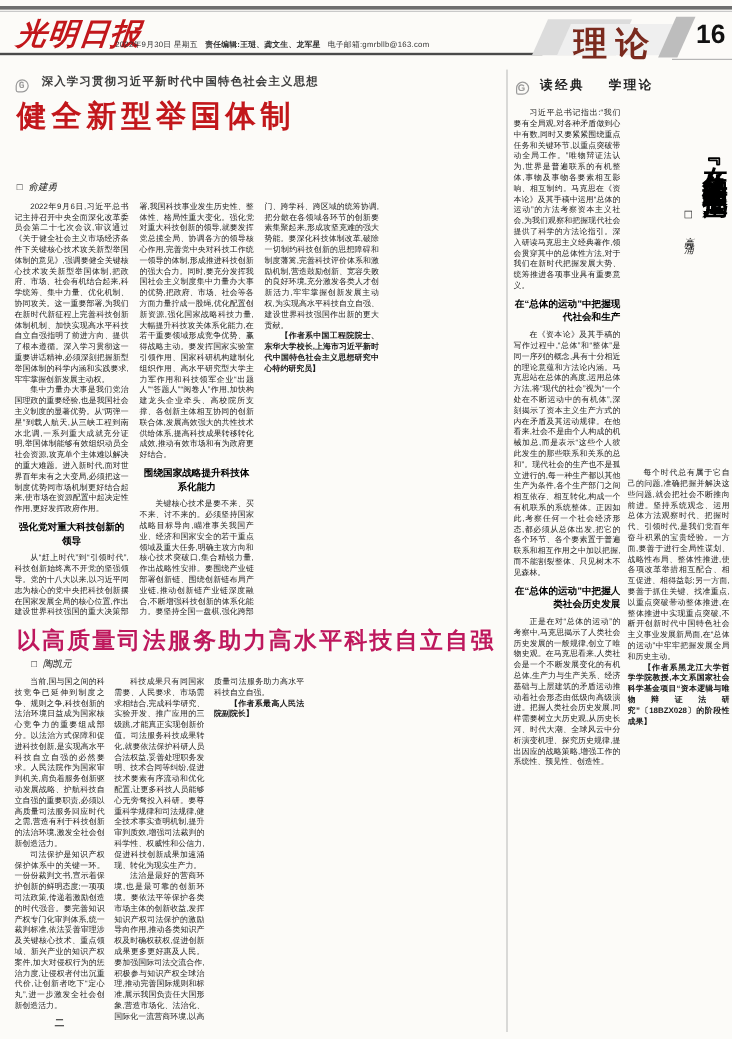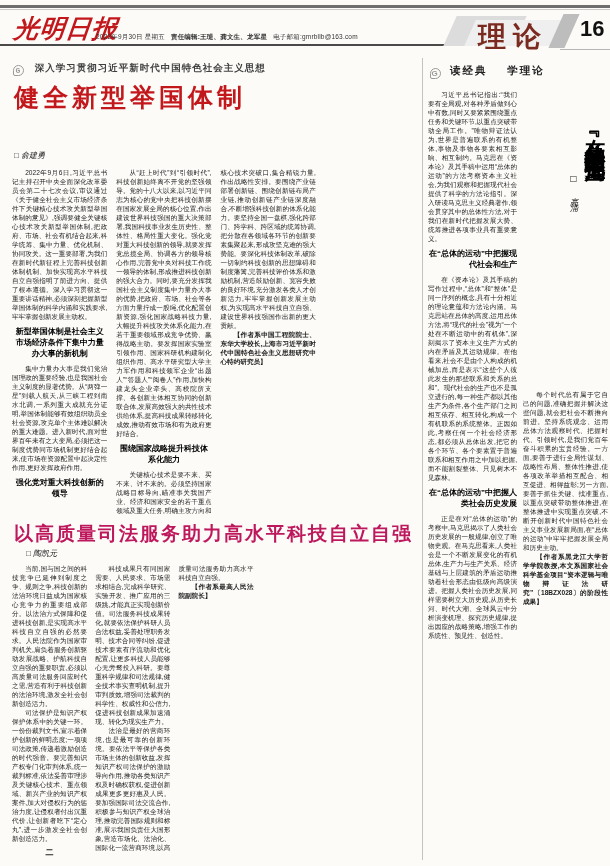--- a/index.html
+++ b/index.html
@@ -32,21 +32,21 @@
   .g-icon { display:inline-flex; width:11px; height:11px; border:1.6px solid #9a9a9a;
     border-radius:50% 50% 50% 2px; color:#9a9a9a; font-weight:bold; font-size:8px;
     align-items:center; justify-content:center; margin-right:4px; vertical-align:-2px; }
   .bodytext { font-size:6.6px; line-height:9px; text-align:justify; color:#1c1c1c; }
   .bodytext p { text-indent:2em; }
   .subhead { font-size:8px; line-height:11px; font-weight:bold; color:#000;
     text-align:center; margin:5px 0; text-indent:0 !important; }
   .subhead.left { text-align:right; }
   .endnote { font-weight:bold; }
   .byline { font-size:8px; color:#222; }
-  .byline .nm { font-family:Liberation Sans, sans-serif; font-style:italic; }
+  .byline .nm { font-family:Liberation Mono, monospace; font-style:italic; }
 
   
   .kicker { left:13px; top:62px; font-size:9.5px; font-weight:bold; color:#3f3f3f; letter-spacing:1px;font-family:Liberation Mono, monospace; }
   .m-title { left:14px; top:82px; width:410px; font-weight:bold; color:#c2171b;
     font-size:25px; line-height:31px; letter-spacing:4px; }
   .m-byline { left:14px; top:150px; }
   .m-body { left:12px; top:168px; width:408px; height:347px;
     columns:4; column-gap:9px; column-fill:auto; overflow:hidden; }
 
   
@@ -96,21 +96,20 @@
   <span>深入学习贯彻习近平新时代中国特色社会主义思想</span>
 </div>
 <div class="abs m-title">
   <div>健全新型举国体制</div>
 </div>
 <div class="abs m-byline byline">
   <span class="nm">□ 俞建勇</span>
 </div>
 <div class="abs m-body bodytext">
   <p>2022年9月6日,习近平总书记主持召开中央全面深化改革委员会第二十七次会议,审议通过《关于健全社会主义市场经济条件下关键核心技术攻关新型举国体制的意见》,强调要健全关键核心技术攻关新型举国体制,把政府、市场、社会有机结合起来,科学统筹、集中力量、优化机制、协同攻关。这一重要部署,为我们在新时代新征程上完善科技创新体制机制、加快实现高水平科技自立自强指明了前进方向、提供了根本遵循。深入学习贯彻这一重要讲话精神,必须深刻把握新型举国体制的科学内涵和实践要求,牢牢掌握创新发展主动权。</p>
-  <p class="subhead">新型举国体制是社会主义市场经济条件下集中力量办大事的新机制</p>
   <p>集中力量办大事是我们党治国理政的重要经验,也是我国社会主义制度的显著优势。从“两弹一星”到载人航天,从三峡工程到南水北调,一系列重大成就充分证明,举国体制能够有效组织动员全社会资源,攻克单个主体难以解决的重大难题。进入新时代,面对世界百年未有之大变局,必须把这一制度优势同市场机制更好结合起来,使市场在资源配置中起决定性作用,更好发挥政府作用。</p>
   <p class="subhead">强化党对重大科技创新的领导</p>
   <p>从“赶上时代”到“引领时代”,科技创新始终离不开党的坚强领导。党的十八大以来,以习近平同志为核心的党中央把科技创新摆在国家发展全局的核心位置,作出建设世界科技强国的重大决策部署,我国科技事业发生历史性、整体性、格局性重大变化。强化党对重大科技创新的领导,就要发挥党总揽全局、协调各方的领导核心作用,完善党中央对科技工作统一领导的体制,形成推进科技创新的强大合力。同时,要充分发挥我国社会主义制度集中力量办大事的优势,把政府、市场、社会等各方面力量拧成一股绳,优化配置创新资源,强化国家战略科技力量,大幅提升科技攻关体系化能力,在若干重要领域形成竞争优势、赢得战略主动。要发挥国家实验室引领作用、国家科研机构建制化组织作用、高水平研究型大学主力军作用和科技领军企业“出题人”“答题人”“阅卷人”作用,加快构建龙头企业牵头、高校院所支撑、各创新主体相互协同的创新联合体,发展高效强大的共性技术供给体系,提高科技成果转移转化成效,推动有效市场和有为政府更好结合。</p>
   <p class="subhead">围绕国家战略提升科技体系化能力</p>
   <p>关键核心技术是要不来、买不来、讨不来的。必须坚持国家战略目标导向,瞄准事关我国产业、经济和国家安全的若干重点领域及重大任务,明确主攻方向和核心技术突破口,集合精锐力量,作出战略性安排。要围绕产业链部署创新链、围绕创新链布局产业链,推动创新链产业链深度融合,不断增强科技创新的体系化能力。要坚持全国一盘棋,强化跨部门、跨学科、跨区域的统筹协调,把分散在各领域各环节的创新要素集聚起来,形成攻坚克难的强大势能。要深化科技体制改革,破除一切制约科技创新的思想障碍和制度藩篱,完善科技评价体系和激励机制,营造鼓励创新、宽容失败的良好环境,充分激发各类人才创新活力,牢牢掌握创新发展主动权,为实现高水平科技自立自强、建设世界科技强国作出新的更大贡献。</p>
   <p class="endnote">【作者系中国工程院院士、东华大学校长,上海市习近平新时代中国特色社会主义思想研究中心特约研究员】</p>
 </div>
 
 <div class="abs b-title">以高质量司法服务助力高水平科技自立自强</div>
 <div class="abs b-byline byline">

